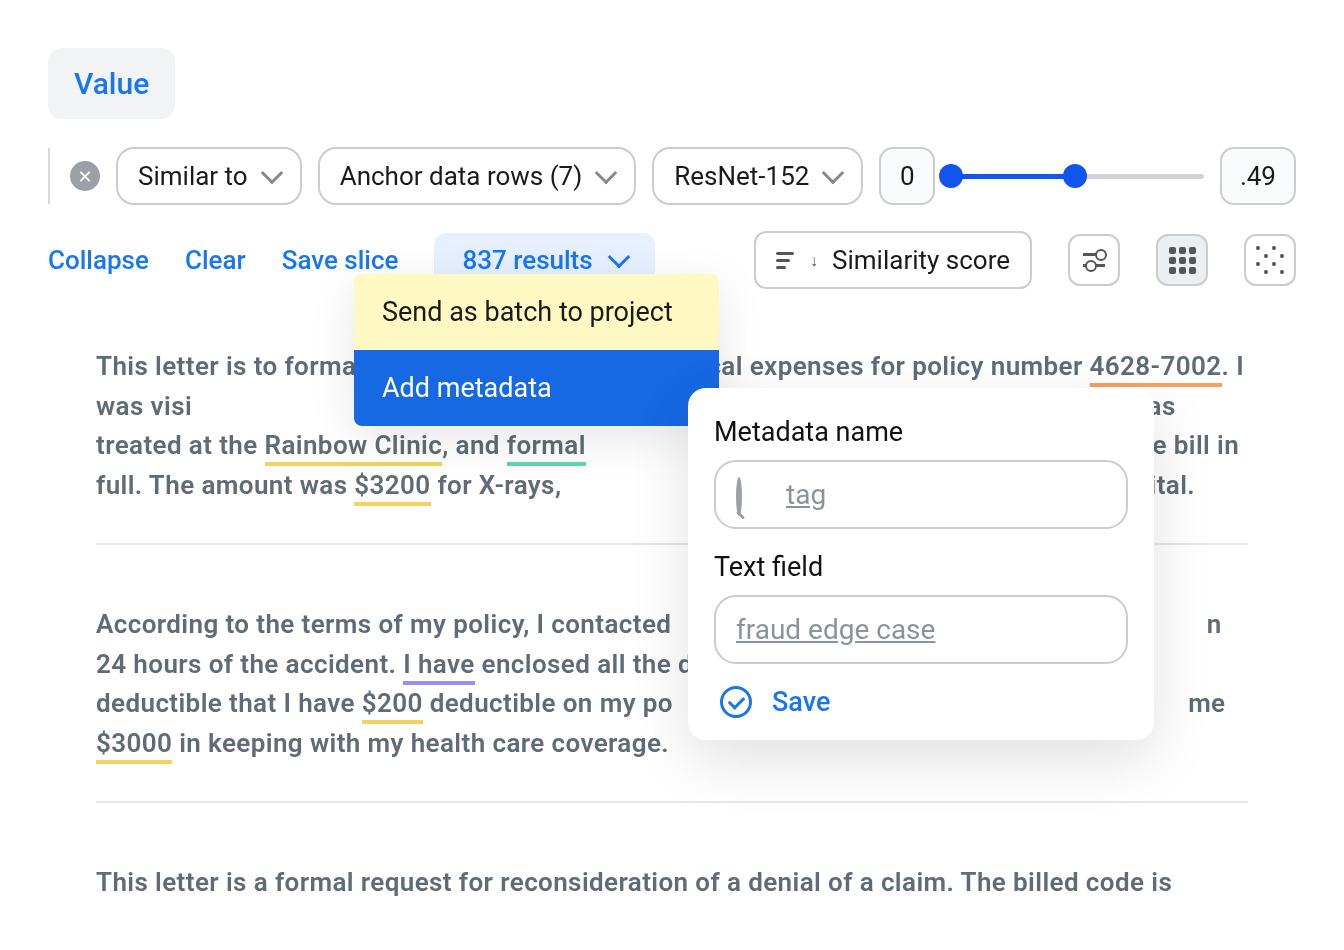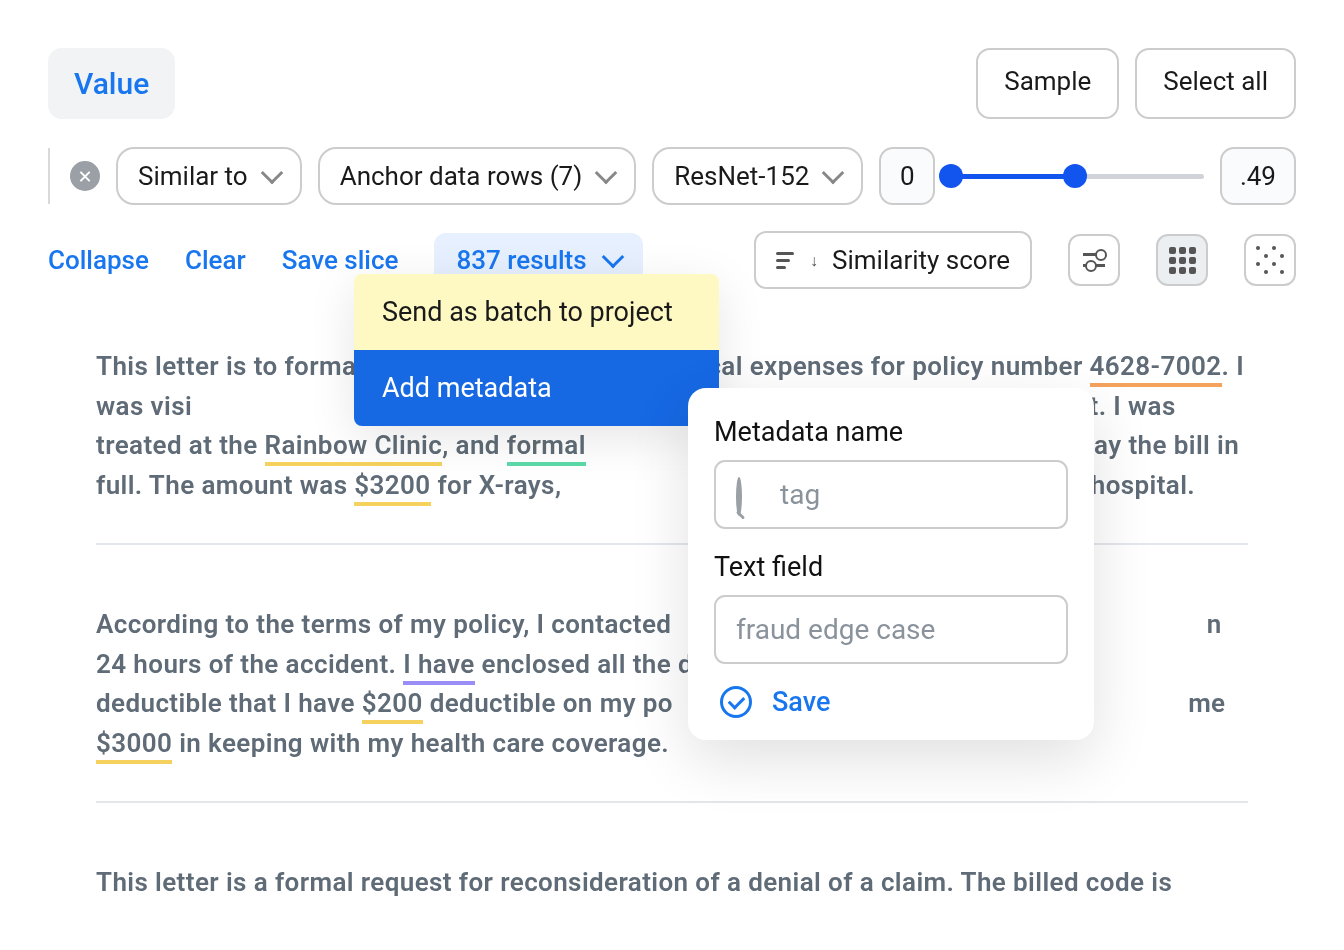--- a/index.html
+++ b/index.html
@@ -20,21 +20,21 @@
   .chev { width: 16px; height: 16px; border-right: 3px solid #888; border-bottom: 3px solid #888; transform: rotate(45deg); margin-top: -6px; }
   .num-box { border: 2px solid #ccc; border-radius: 14px; padding: 12px 18px; font-size: 26px; background: #fafbfc; min-width: 56px; text-align: center; }
   .slider-wrap { flex: 1; display: flex; align-items: center; position: relative; height: 28px; }
   .track { position: absolute; left: 0; right: 0; height: 5px; background: #d0d4d9; border-radius: 3px; }
   .track-active { position: absolute; left: 0; width: 49%; height: 5px; background: #1155ee; border-radius: 3px; }
   .thumb { position: absolute; width: 24px; height: 24px; background: #1155ee; border-radius: 50%; top: 50%; transform: translate(-50%,-50%); }
 
   
   .link-row { display: flex; align-items: center; gap: 36px; margin-bottom: 48px; }
   .link { color: #1876ef; font-size: 26px; font-weight: 500; cursor: pointer; }
-  .results-pill { background: #e6f0fe; color: #1876ef; border-radius: 12px; padding: 12px 22px; display: flex; align-items: center; gap: 18px; font-size: 26px; font-weight: 500; cursor: pointer; }
+  .results-pill { background: #e6f0fe; color: #1876ef; border-radius: 12px; padding: 12px 28px; display: flex; align-items: center; gap: 18px; font-size: 26px; font-weight: 500; cursor: pointer; }
   .results-chev { border-color: #1876ef; }
   .spacer { flex: 1; }
   .sort-btn { display: flex; align-items: center; gap: 14px; border: 2px solid #ccc; border-radius: 12px; padding: 12px 20px; font-size: 26px; cursor: pointer; }
   .icon-btn { width: 52px; height: 52px; border: 2px solid #ccc; border-radius: 12px; display: flex; align-items: center; justify-content: center; cursor: pointer; }
   .icon-btn.active { background: #eceff1; border-color: #ccc; }
 
   
   .results { padding: 0 48px; }
   .result { padding: 10px 0 38px 0; border-bottom: 2px solid #e3e6ea; margin-bottom: 50px; }
   .result p { font-size: 26px; line-height: 1.52; color: #5f6b76; font-weight: 600; letter-spacing: 0.4px; }
@@ -42,23 +42,23 @@
   .ul-orange { border-color: #f5a25d; margin-top: 48px; }
   .ul-yellow { border-color: #f5d25d; }
   .ul-green { border-color: #5dd9a8; }
   .ul-purple { border-color: #9a8df5; }
 
   
   .dropdown { position: absolute; top: 274px; left: 354px; width: 365px; background: #fef9c3; border-radius: 8px; box-shadow: 0 12px 48px rgba(0,0,0,0.10); overflow: hidden; z-index: 10; }
   .dropdown-item { padding: 22px 28px; font-size: 27px; cursor: pointer; }
   .dropdown-item.selected { background: #1668e3; color: #fff; }
 
-  .popover { position: absolute; top: 388px; left: 688px; width: 406px; background: #fff; border-radius: 18px; box-shadow: 0 20px 60px rgba(0,0,0,0.12); padding: 28px 26px 22px 26px; z-index: 20; }
+  .popover { position: absolute; top: 388px; left: 688px; width: 466px; background: #fff; border-radius: 18px; box-shadow: 0 20px 60px rgba(0,0,0,0.12); padding: 28px 26px 22px 26px; z-index: 20; }
   .popover label { display: block; font-size: 27px; margin-bottom: 12px; color: #111; }
-  .pop-input { width: 100%; border: 2px solid #ccc; border-radius: 11px; font-size: 28px; padding: 16px 20px 16px 20px; color: #8a939c; margin-bottom: 22px; display: flex; align-items: center; gap: 14px; }
+  .pop-input { width: 100%; border: 2px solid #ccc; border-radius: 22px; font-size: 28px; padding: 16px 20px 16px 20px; color: #8a939c; margin-bottom: 22px; display: flex; align-items: center; gap: 20px; text-decoration: underline; }
   .pop-input .search-icon { width: 30px; height: 30px; flex-shrink: 0; }
   .pop-save { display: flex; align-items: flex-start; gap: 20px; color: #1876ef; font-size: 27px; font-weight: 500; cursor: pointer; margin-top: 6px; margin-left: 6px; }
   .check-circle { width: 32px; height: 32px; border: 3px solid #1876ef; border-radius: 50%; display: flex; align-items: center; justify-content: center; }
   .check-circle::after { content: ""; width: 12px; height: 7px; border-left: 3px solid #1876ef; border-bottom: 3px solid #1876ef; transform: rotate(-45deg); margin-top: -3px; }
 
   
   .sort-lines { display: inline-flex; flex-direction: column; gap: 4px; }
   .sort-lines span { display: block; height: 3px; background: #555; border-radius: 2px; }
   .sort-lines span:nth-child(1){ width: 18px; } .sort-lines span:nth-child(2){ width: 14px; } .sort-lines span:nth-child(3){ width: 10px; }
   .sort-arrow { margin-left: 2px; font-size: 16px; color:#555; }
@@ -74,24 +74,20 @@
   .search-svg-circle { width:20px; height:20px; border:3px solid #9aa0a6; border-radius:50%; position:relative; }
   .search-svg-circle::after { content:""; position:absolute; width:3px; height:10px; background:#9aa0a6; transform:rotate(-45deg); bottom:-7px; right:-3px; border-radius:2px; }
 </style>
 </head>
 <body>
 
 <div class="card">
 
   <div class="top-row">
     <div class="pill">Value</div>
-    <div class="top-actions">
-      <div class="btn-outline">Sample</div>
-      <div class="btn-outline">Select all</div>
-    </div>
   </div>
 
   <div class="filter-row">
     <div class="vbar"></div>
     <div class="x-circle">✕</div>
     <div class="select">
       <span>Similar to</span>
       <span class="chev"></span>
     </div>
     <div class="select">

